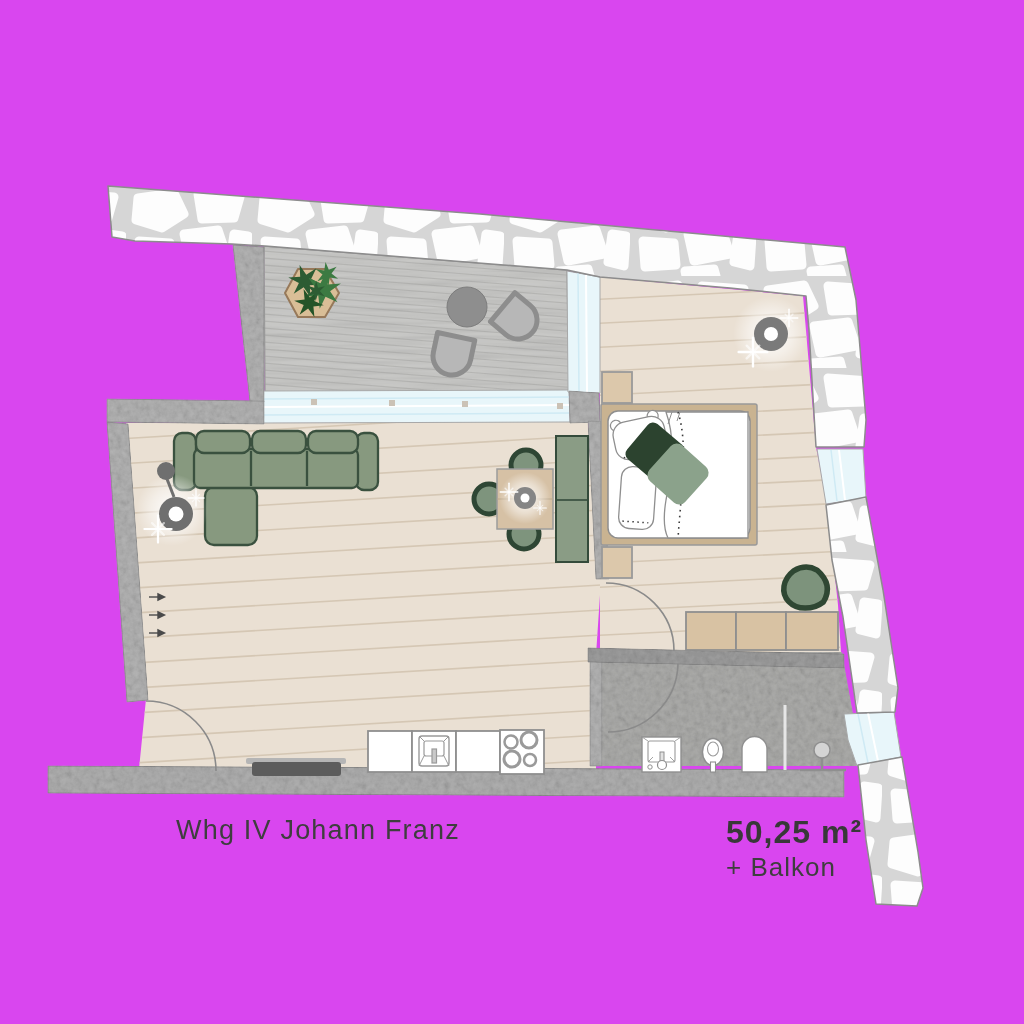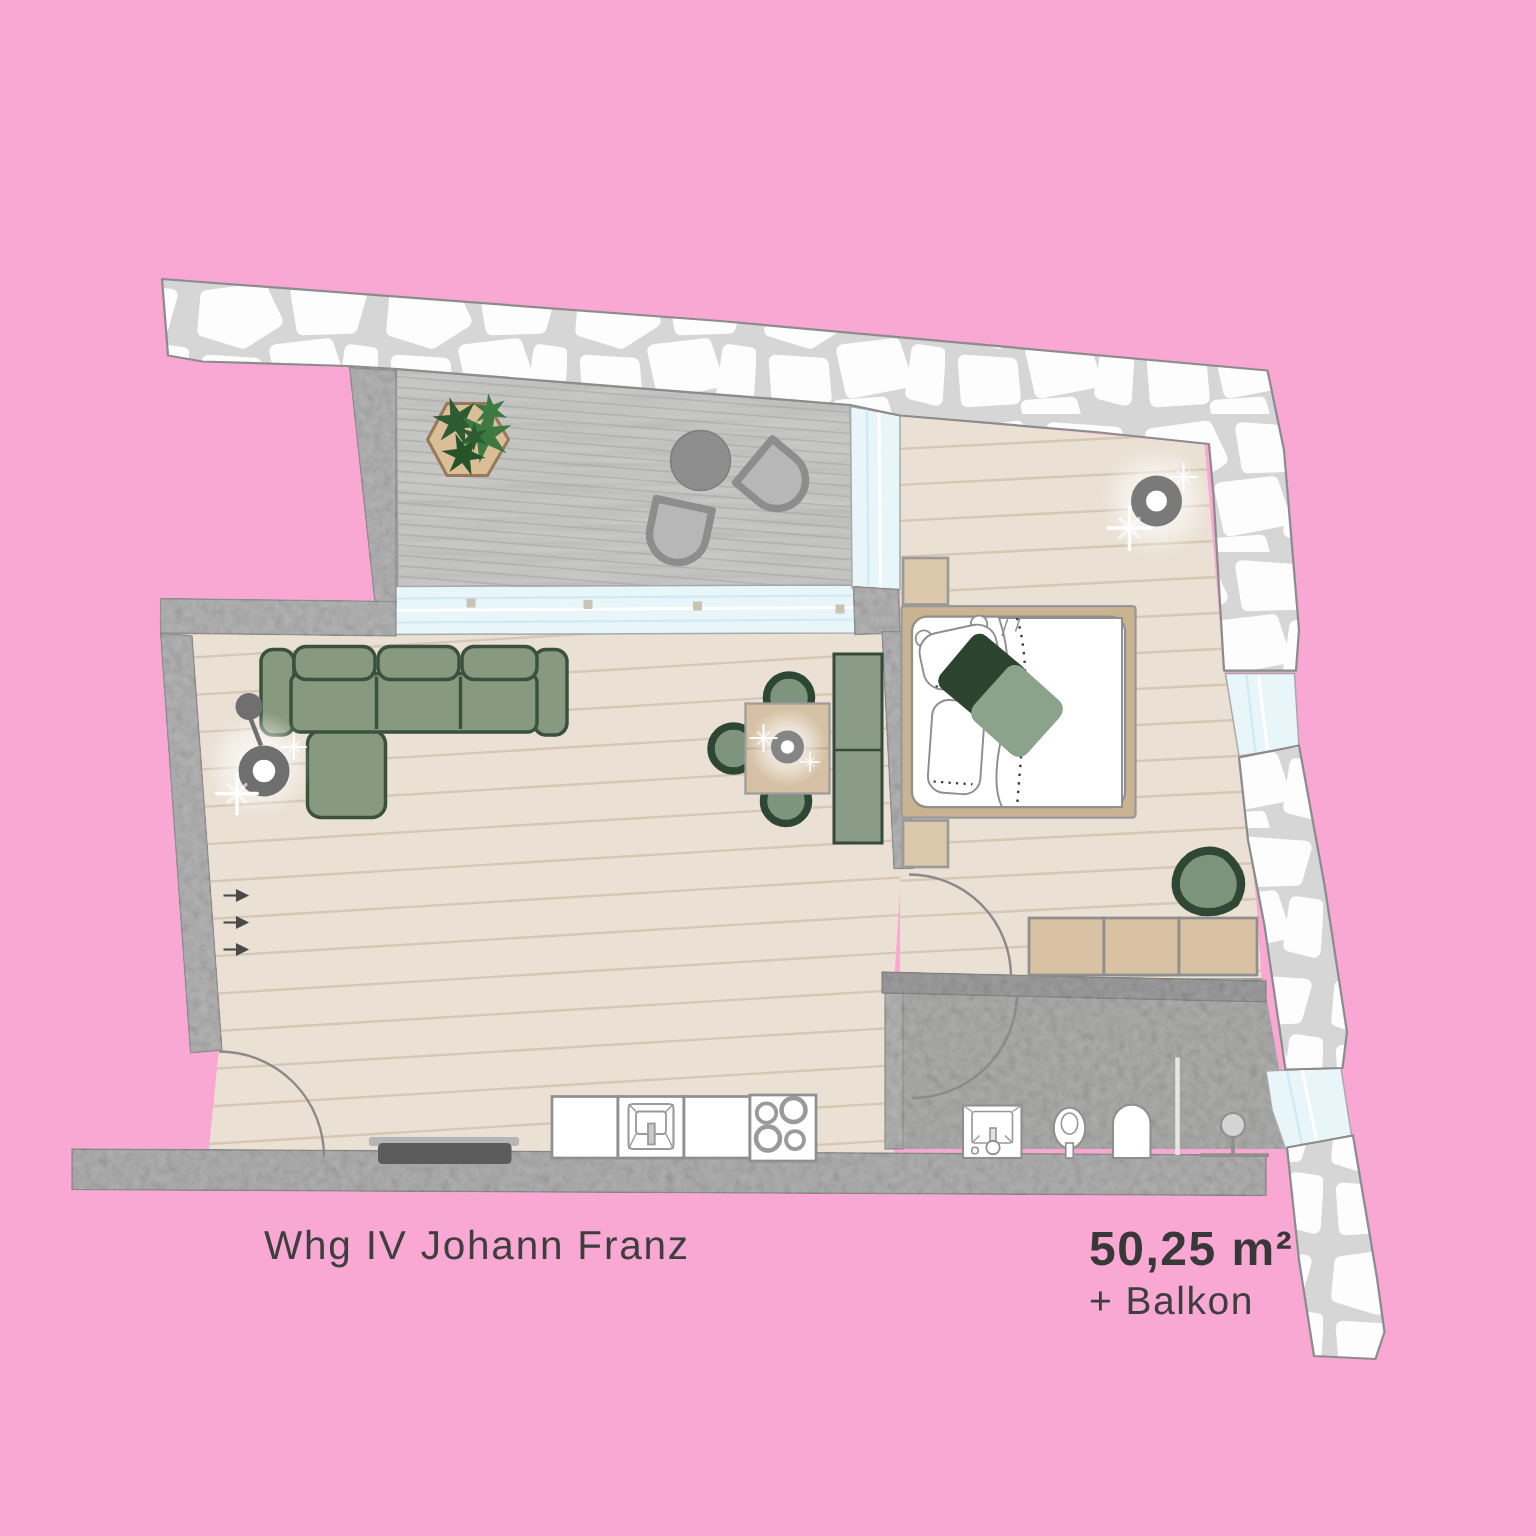--- a/index.html
+++ b/index.html
@@ -1,16 +1,16 @@
 <!DOCTYPE html>
 <html><head>
 <meta charset="utf-8">
 <style>
   html,body{margin:0;padding:0;background:#ffffff;}
-  .stage{position:relative;width:1024px;height:1024px;background:#f9a8d4;overflow:hidden;
+  .stage{position:relative;width:1024px;height:1024px;background:#d946ef;overflow:hidden;
          font-family:"Liberation Sans",sans-serif;}
   svg{position:absolute;left:0;top:0;}
   svg text{font-family:"Liberation Sans",sans-serif;}
   .lbl-apartment{font-size:27px;fill:#3e3e3e;font-weight:500;letter-spacing:1.2px;}
   .lbl-area{font-size:32px;fill:#383838;font-weight:600;letter-spacing:1px;}
   .lbl-balkon{font-size:26px;fill:#3e3e3e;font-weight:500;letter-spacing:1px;}
 </style>
 </head>
 <body>
 

